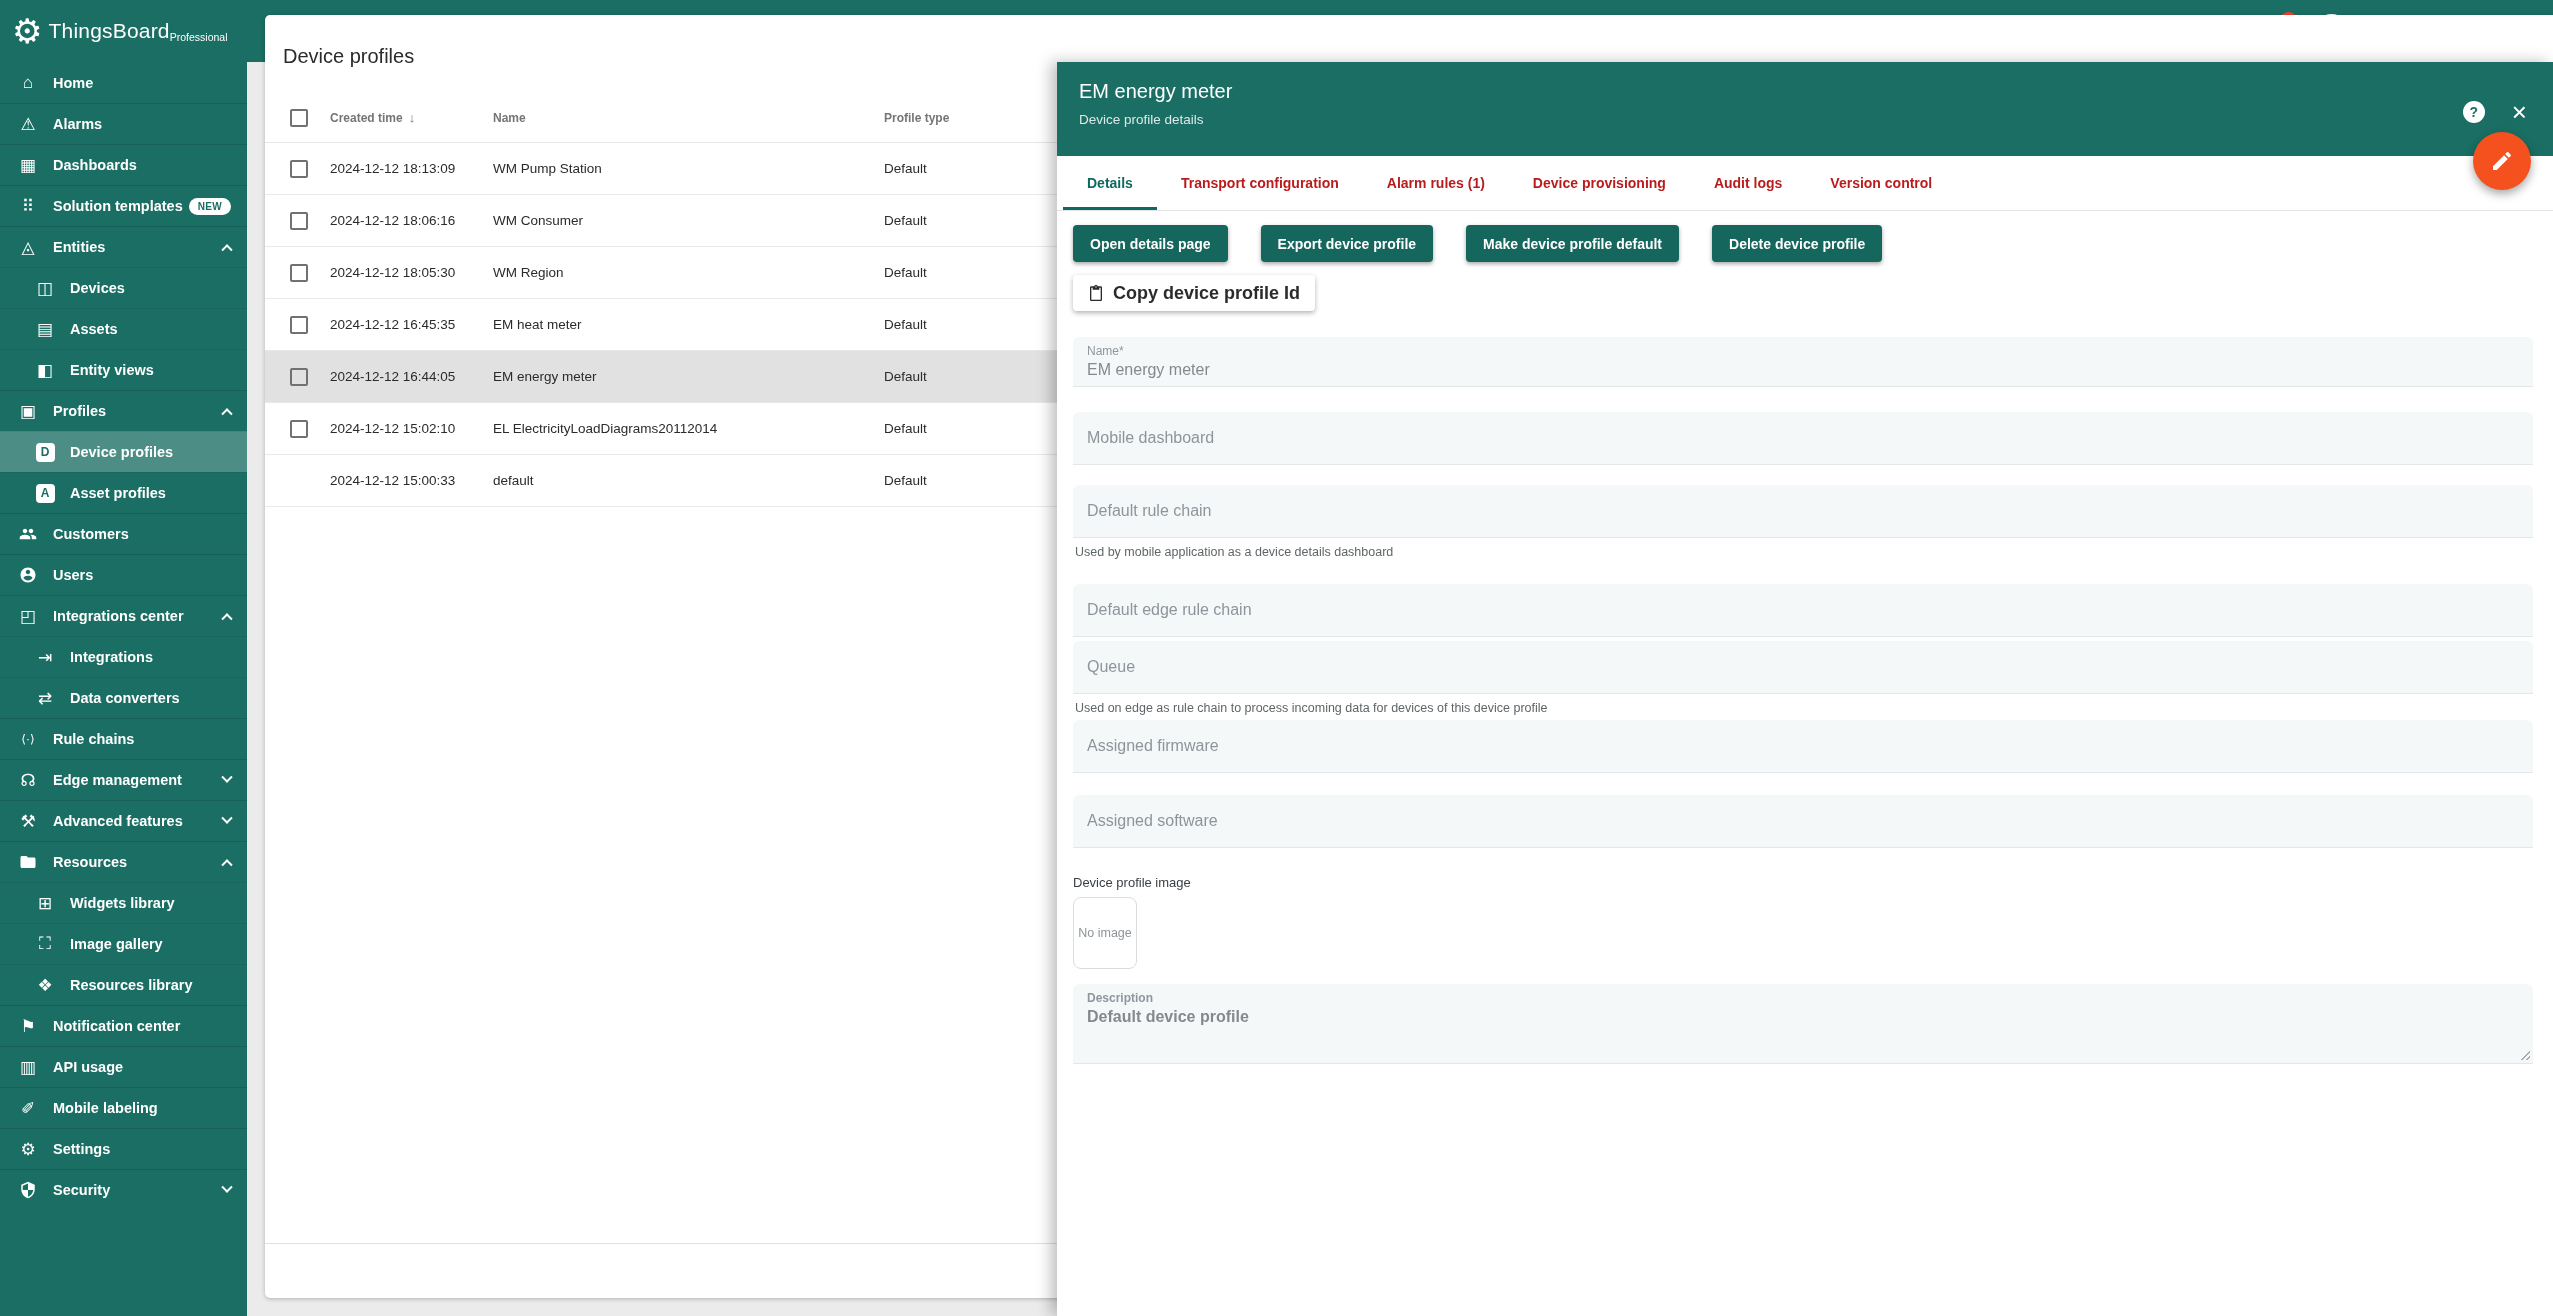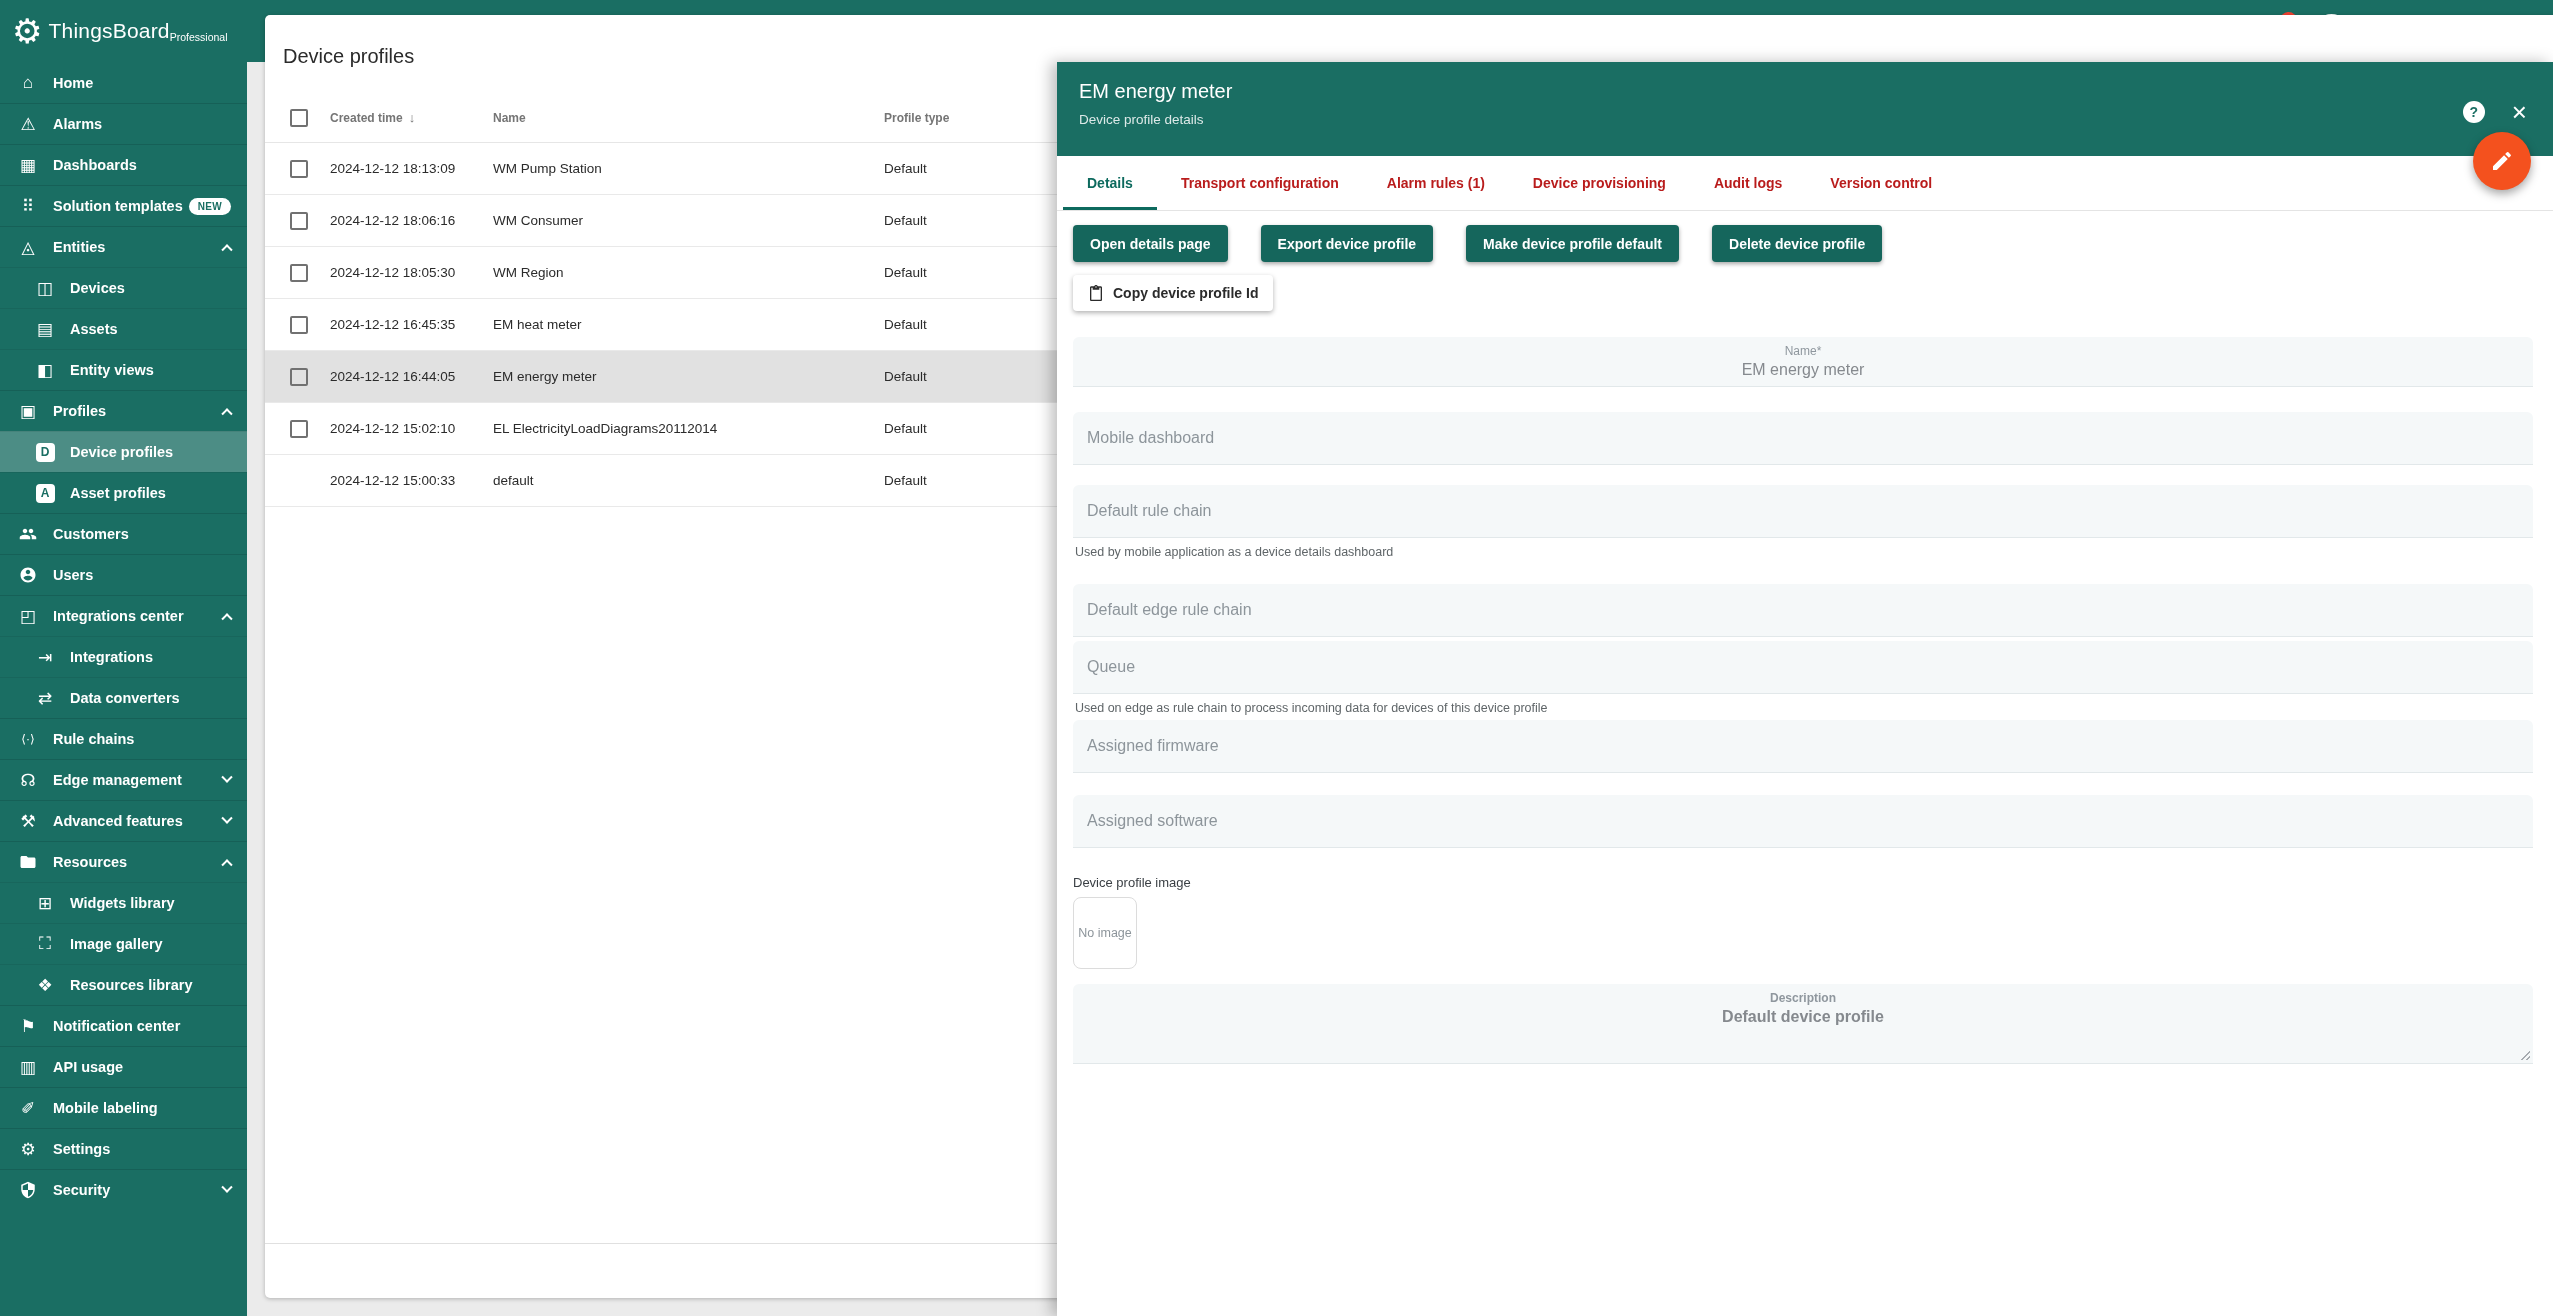--- a/index.html
+++ b/index.html
@@ -70,23 +70,23 @@
   .help-circle { width:22px; height:22px; border-radius:50%; background:#fff; color:#1a6e63; font-weight:700; font-size:14px; display:flex; align-items:center; justify-content:center; cursor:pointer; }
   .close-x { font-size:26px; line-height:22px; color:#fff; cursor:pointer; font-weight:400; }
   .fab { position:absolute; left:1416px; top:70px; width:58px; height:58px; border-radius:50%; background:#f4511e; box-shadow:0 4px 10px rgba(0,0,0,0.35); display:flex; align-items:center; justify-content:center; cursor:pointer; z-index:12; }
   .fab svg { width:24px; height:24px; fill:#fff; }
   .tabs { display:flex; height:55px; border-bottom:1px solid #e4e4e4; padding-left:6px; background:#fff; }
   .tab { padding:0 24px; display:flex; align-items:center; font-size:14px; font-weight:700; color:#b91c1c; cursor:pointer; }
   .tab.active { color:#0d6a5e; box-shadow:inset 0 -3px 0 #0d6a5e; }
   .panel-body { padding:14px 20px 0 16px; position:relative; }
   .btn-row { display:flex; gap:33px; }
   .btn { height:37px; padding:0 17px; background:#15665c; color:#fff; font-size:14px; font-weight:700; border:none; border-radius:4px; display:flex; align-items:center; box-shadow:0 2px 4px rgba(0,0,0,0.35); cursor:pointer; font-family:inherit; }
-  .copy-btn { margin-top:13px; height:36px; padding:0 15px; background:#fff; color:#2b2b2b; font-size:14px; font-weight:700; border:none; border-radius:4px; display:inline-flex; align-items:center; gap:9px; box-shadow:0 2px 5px rgba(0,0,0,0.3); cursor:pointer; font-family:inherit; }
+  .copy-btn { margin-top:13px; height:36px; padding:0 15px; background:#fff; color:#2b2b2b; font-size:18px; font-weight:700; border:none; border-radius:4px; display:inline-flex; align-items:center; gap:9px; box-shadow:0 2px 5px rgba(0,0,0,0.3); cursor:pointer; font-family:inherit; }
   .copy-btn svg { width:16px; height:16px; fill:#2b2b2b; }
-  .field { background:#f5f8f9; border-bottom:1px solid #e2e8ea; border-radius:6px 6px 0 0; padding:7px 14px; cursor:text;text-align:center; }
+  .field { background:#f5f8f9; border-bottom:1px solid #e2e8ea; border-radius:6px 6px 0 0; padding:7px 14px; cursor:text; }
   .field .f-label { font-size:12px; color:#8f979e; }
   .field .f-value { font-size:16px; color:#85898e; margin-top:3px; }
   .field.plain { height:53px; display:flex; align-items:center; font-size:16px; color:#8d959b; }
   .hint { font-size:12.5px; color:#5f6568; margin:7px 0 5px 2px; }
   .mt26 { margin-top:26px; } .mt25 { margin-top:25px; } .mt22 { margin-top:22px; } .mt20 { margin-top:20px; } .mt4 { margin-top:4px; }
   .img-label { margin-top:27px; font-size:13px; color:#3a3f44; }
   .no-image { margin-top:7px; width:64px; height:72px; border:1px solid #dcdcdc; border-radius:8px; display:flex; align-items:center; justify-content:center; font-size:12.5px; color:#8d959b; cursor:pointer; }
   .desc { margin-top:15px; height:80px; position:relative;font-weight:bold; }
   .desc::after { content:""; position:absolute; right:3px; bottom:3px; width:10px; height:10px; background:repeating-linear-gradient(-45deg, transparent 0 2px, #a6abb0 2px 3.5px); clip-path:polygon(100% 0, 100% 100%, 0 100%); }
 </style>

